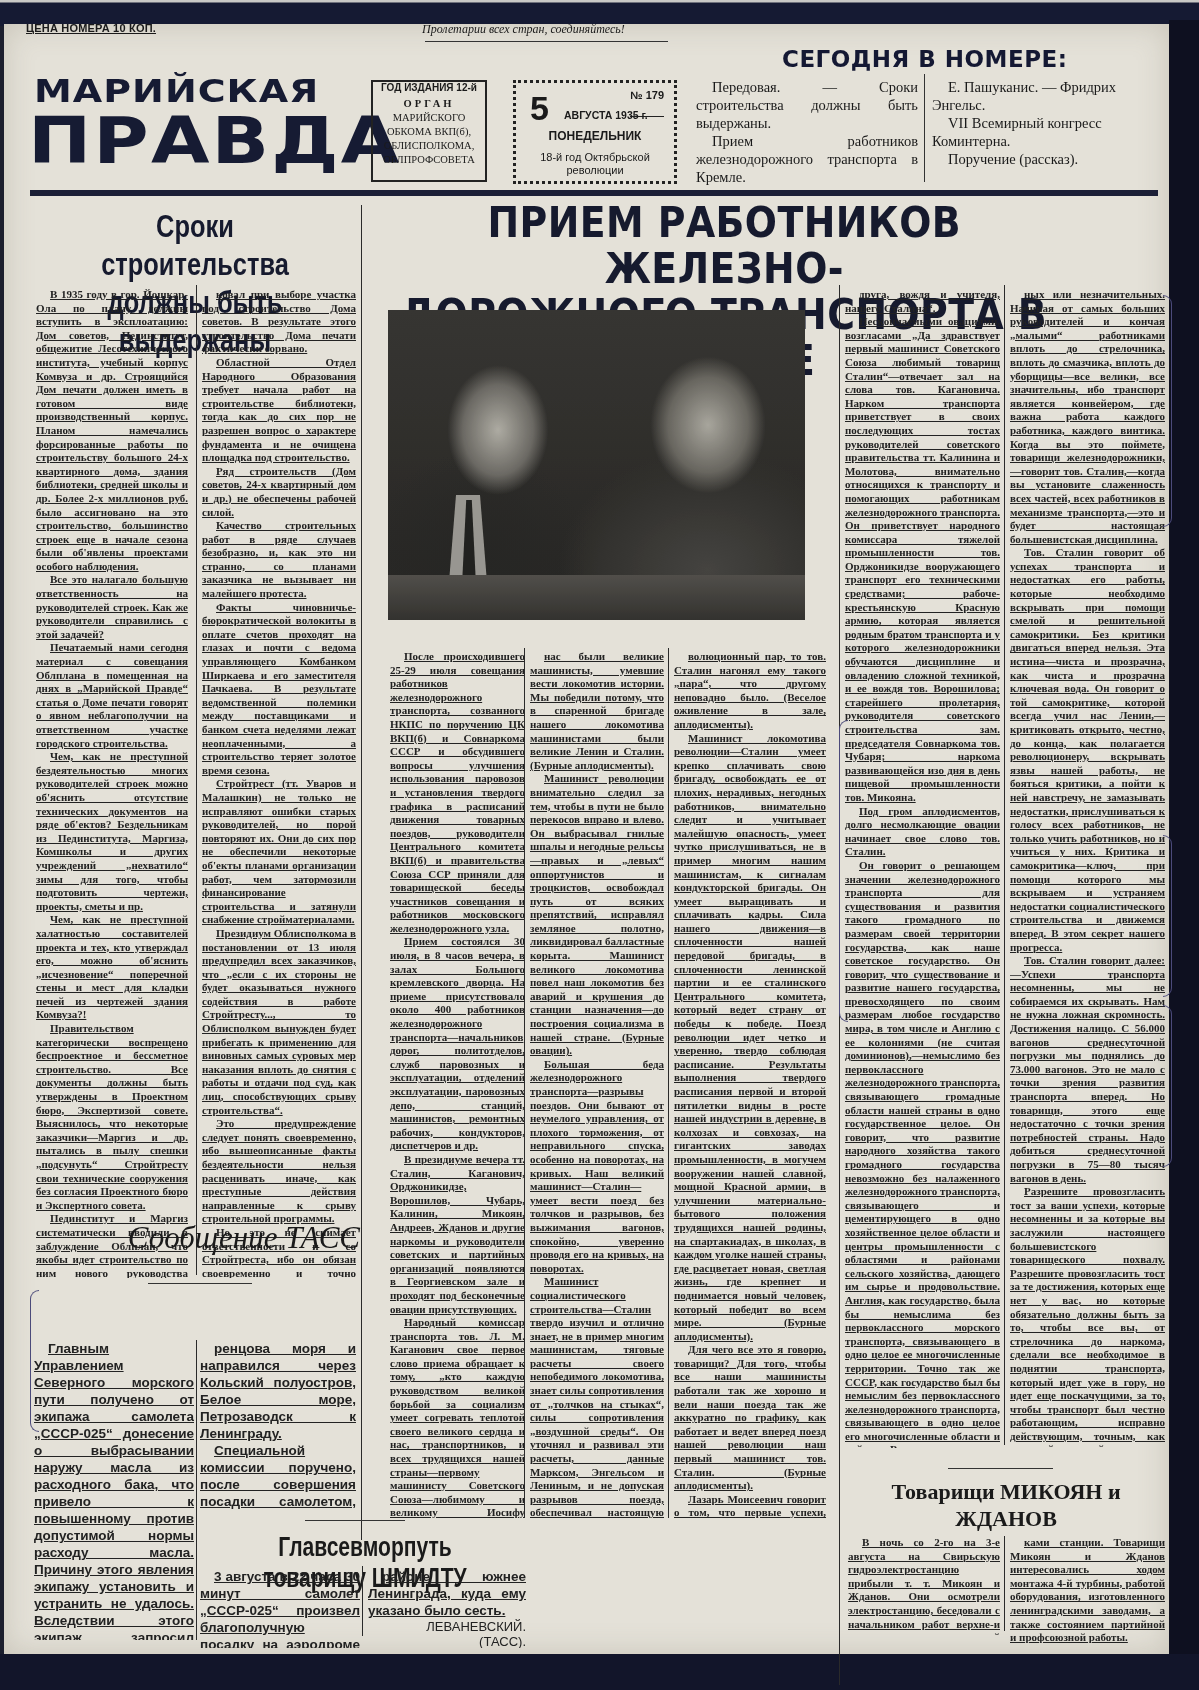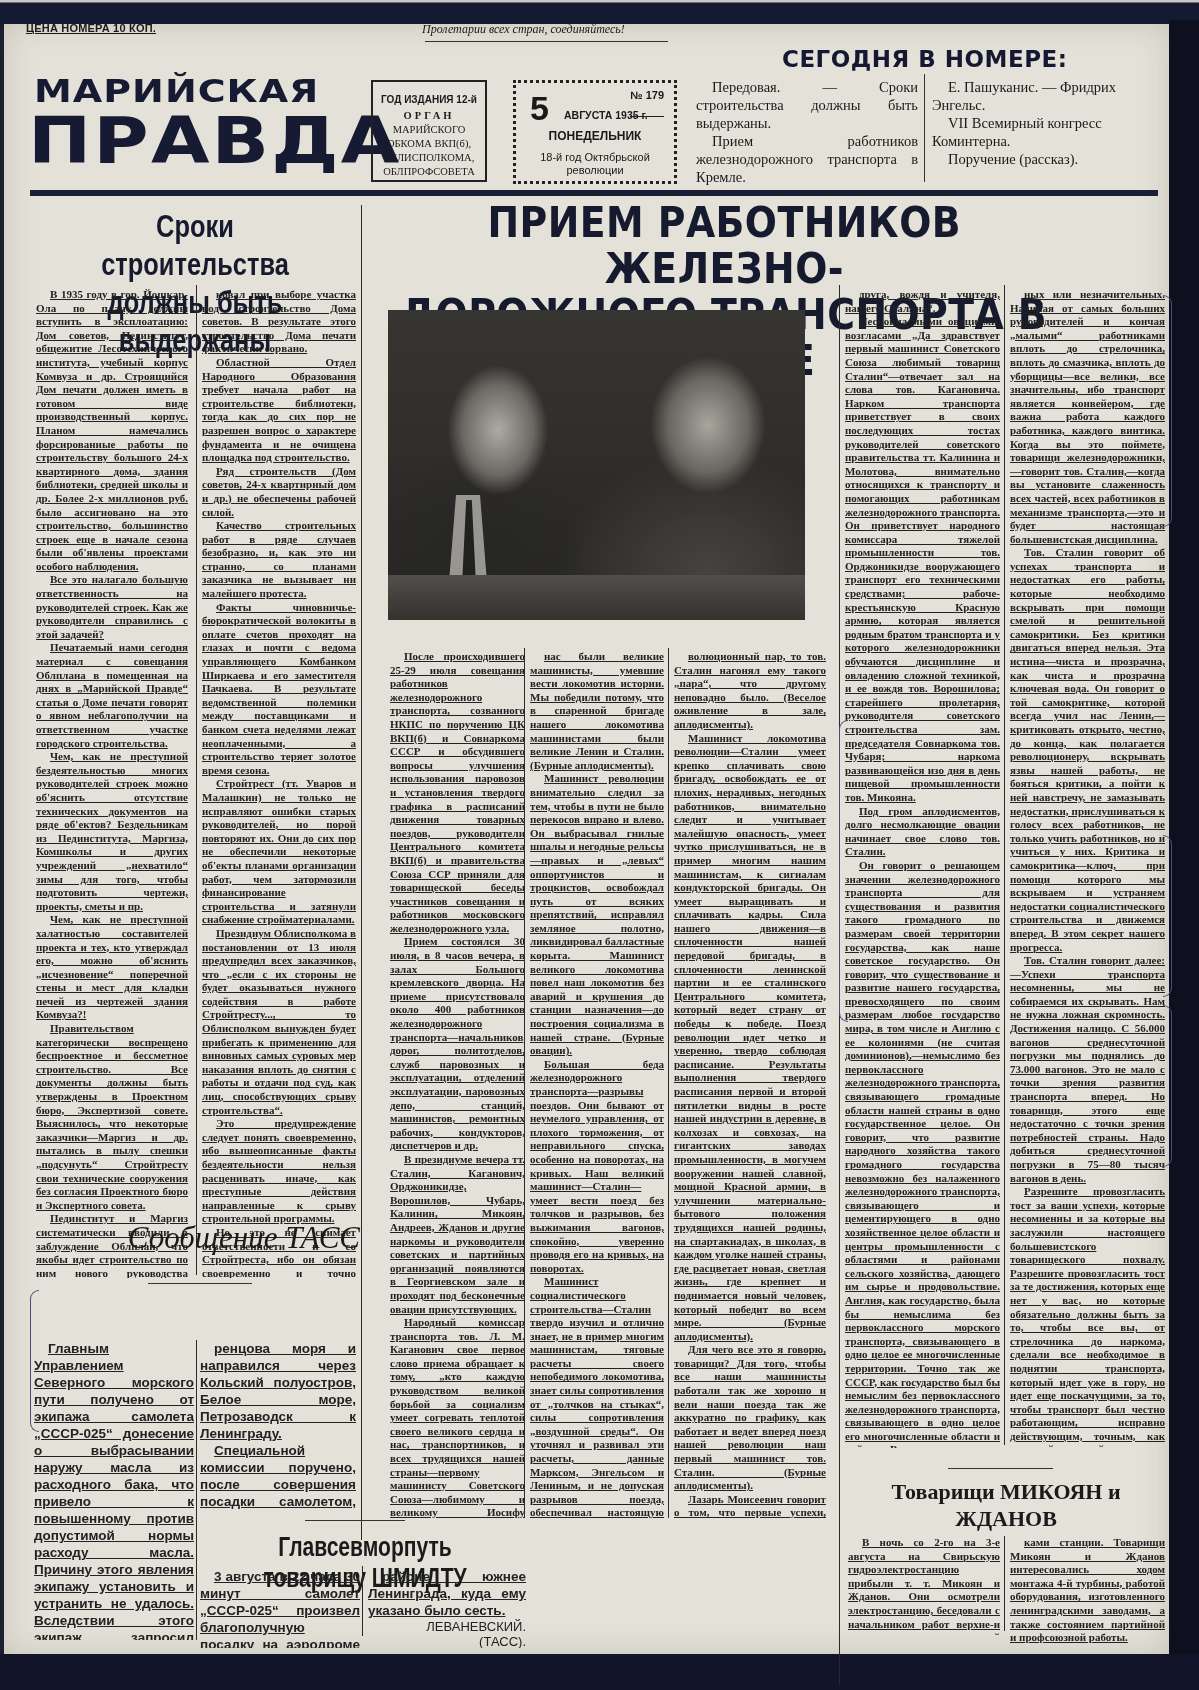--- a/index.html
+++ b/index.html
@@ -8,21 +8,21 @@
   .page { position:absolute; left:4px; top:24px; width:1165px; height:1630px; background:#e4e1d8; box-shadow: inset 0 0 30px rgba(120,110,90,0.25); }
   .rightedge { position:absolute; right:0; top:20px; width:30px; height:1670px; background:#0e1020; }
   .bottomband { position:absolute; left:0; bottom:0; width:1199px; height:36px; background:#12152a; }
 
   
   .price { position:absolute; left:26px; top:22px; font:bold 11px "Liberation Sans", sans-serif; text-decoration:underline; letter-spacing:0.2px; }
   .motto { position:absolute; left:422px; top:22px; font:italic 12px "Liberation Serif", serif; }
   .motto-rule { position:absolute; left:425px; top:41px; width:243px; height:1px; background:#333; }
   .title1 { position:absolute; left:34px; top:72px; font:900 38px "DejaVu Sans", sans-serif; letter-spacing:1px; color:#161b33; transform:scaleY(0.85); transform-origin:left top; }
   .title2 { position:absolute; left:28px; top:108px; font:900 72px "DejaVu Sans", sans-serif; letter-spacing:2px; color:#161b33; transform:scale(1.05,0.9); transform-origin:left top; line-height:72px; }
-  .organ-box { position:absolute; left:371px; top:80px; width:116px; height:102px; border:2px solid #222; text-align:center; font-size:10.5px; line-height:14px; padding-top:12px; box-sizing:border-box; }
+  .organ-box { position:absolute; left:371px; top:80px; width:116px; height:102px; border:2px solid #222; text-align:center; font-size:10.5px; line-height:14px; padding-top:0; box-sizing:border-box; }
   .organ-box .yr { font:bold 10px "Liberation Sans", sans-serif; }
   .organ-box .org { letter-spacing:3px; margin-top:4px;font-weight:bold; }
   .date-box { position:absolute; left:513px; top:80px; width:164px; height:104px; border:3px dotted #222; box-sizing:border-box; text-align:center; }
   .date-box .day { position:absolute; left:14px; top:6px; font:bold 34px "Liberation Sans", sans-serif; }
   .date-box .num { position:absolute; right:10px; top:6px; font:bold 11px "Liberation Sans", sans-serif; border-bottom:1.5px solid #222; padding-bottom:15px; }
   .date-box .month { position:absolute; left:48px; top:26px; font:bold 10.5px "Liberation Sans", sans-serif; }
   .date-box .wd { position:absolute; left:0; right:0; top:46px; font:bold 12px "Liberation Sans", sans-serif; }
   .date-box .rev { position:absolute; left:0; right:0; top:68px; font:11px "Liberation Sans", sans-serif; line-height:13px; }
   .today-title { position:absolute; left:782px; top:46px; font:900 23px "DejaVu Sans", sans-serif; color:#141833; letter-spacing:0.5px; }
   .today-col1 { position:absolute; left:696px; top:78px; width:222px; font-size:14.5px; line-height:18px; text-align:justify; }

